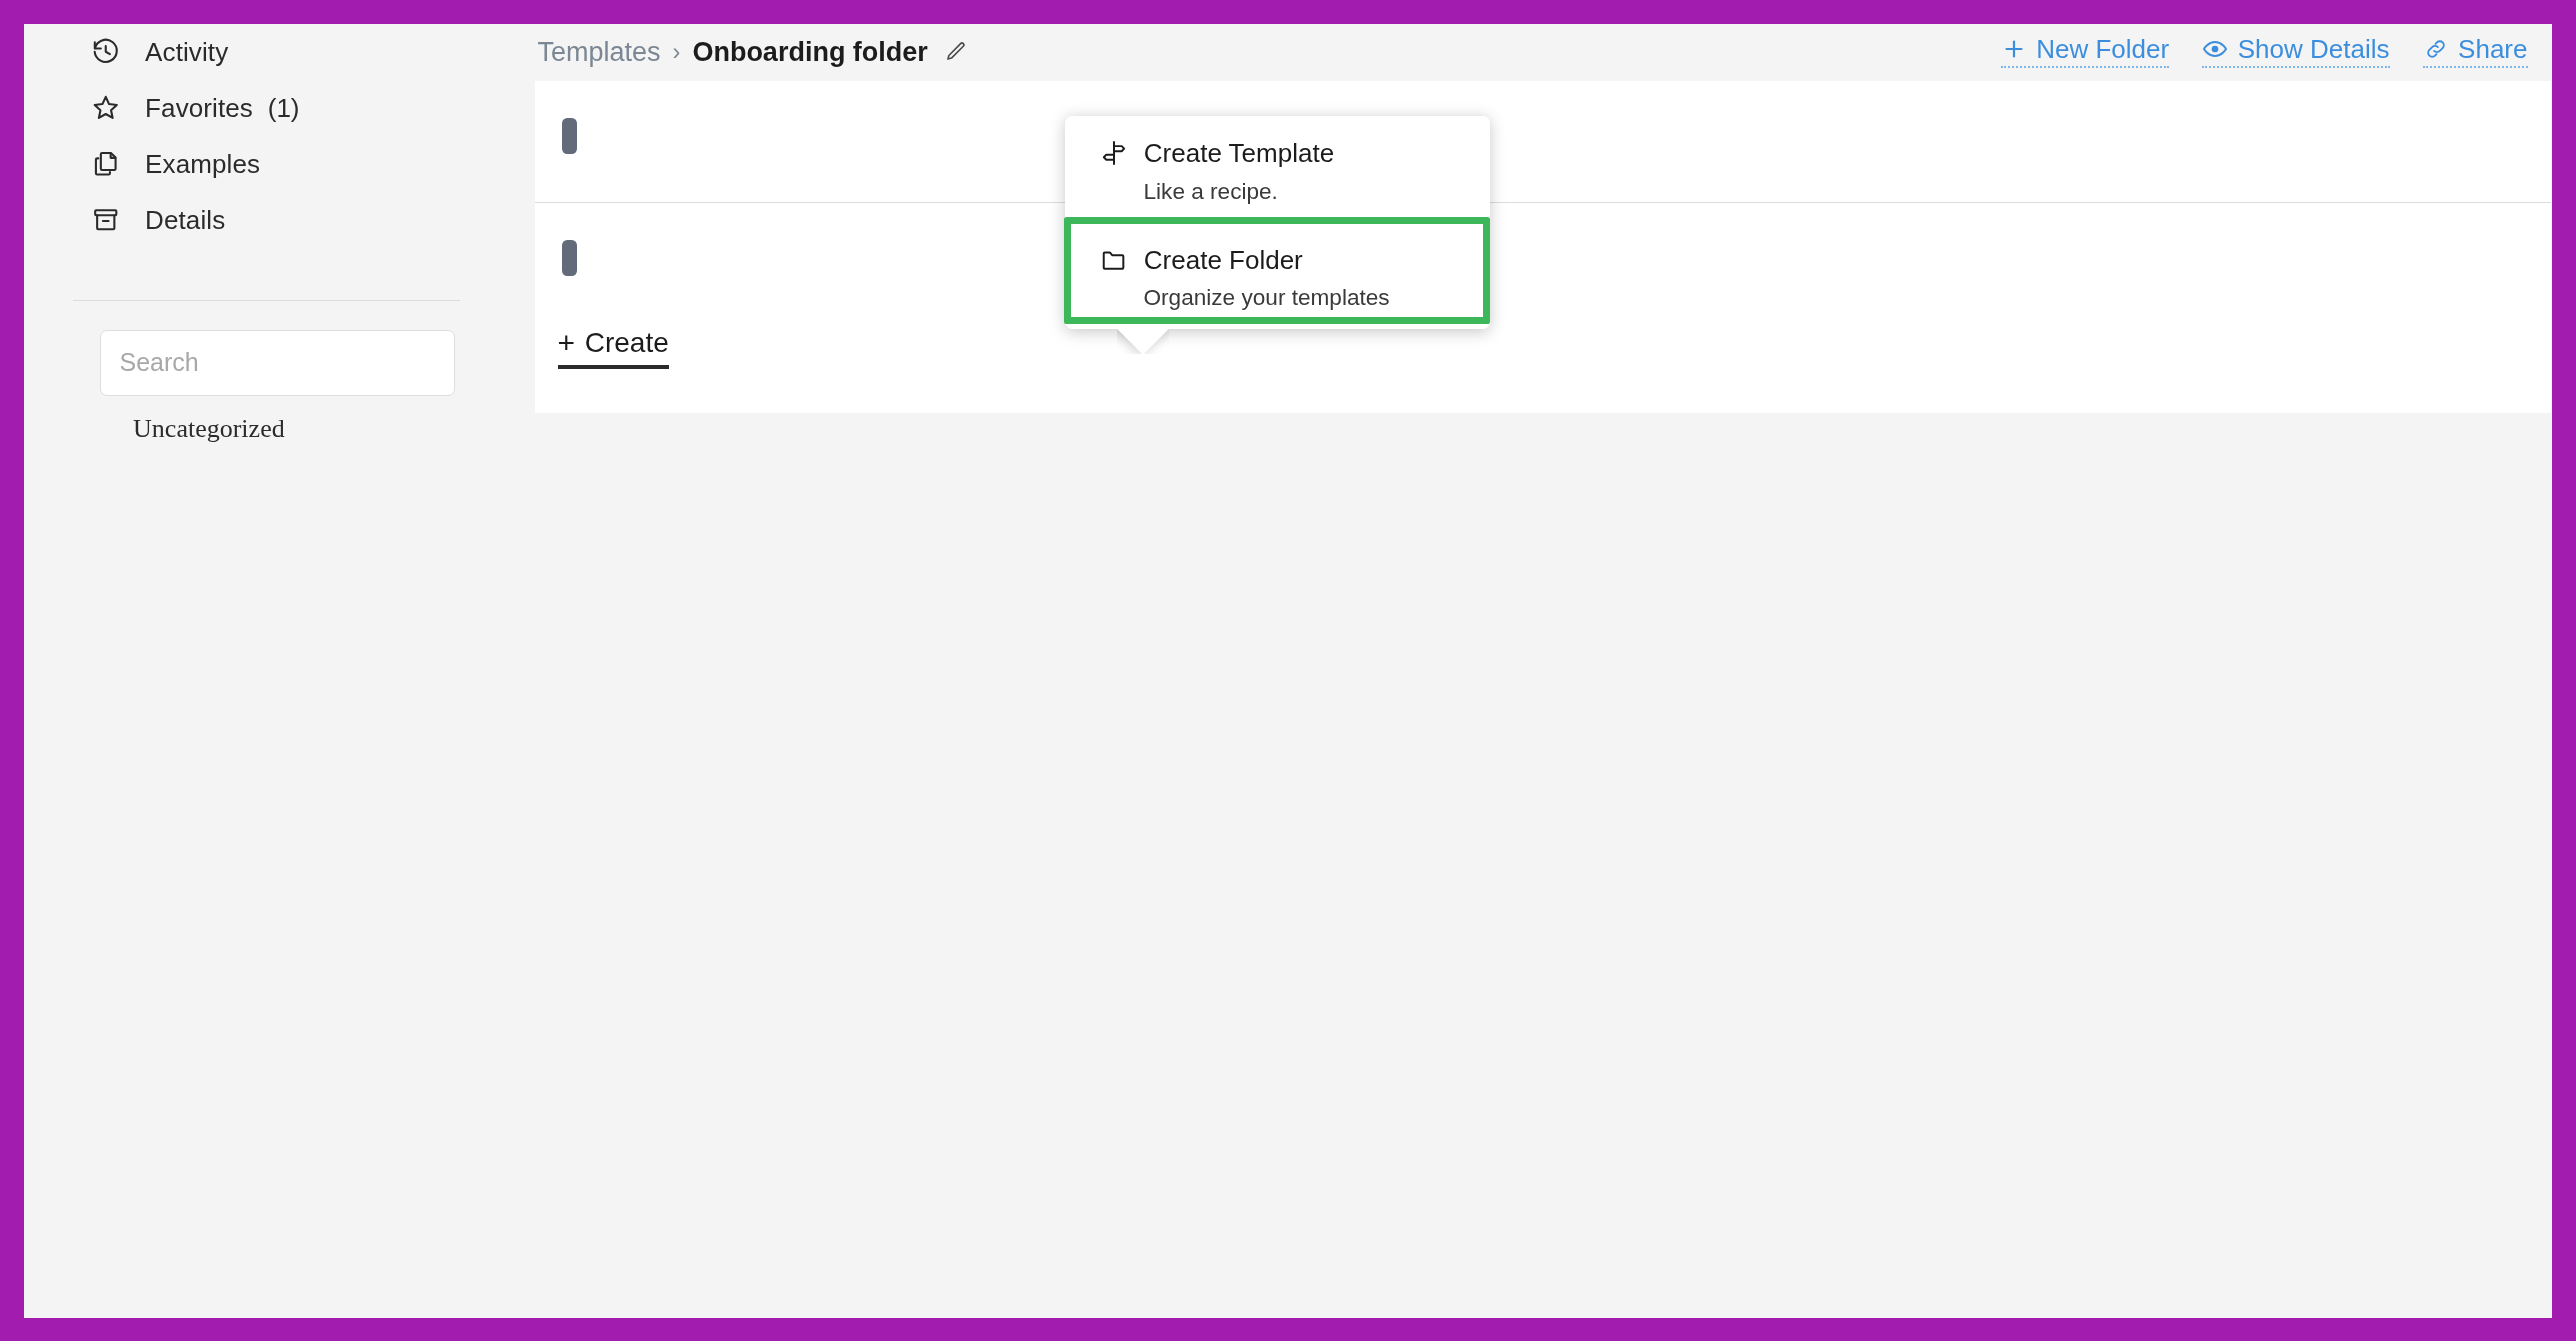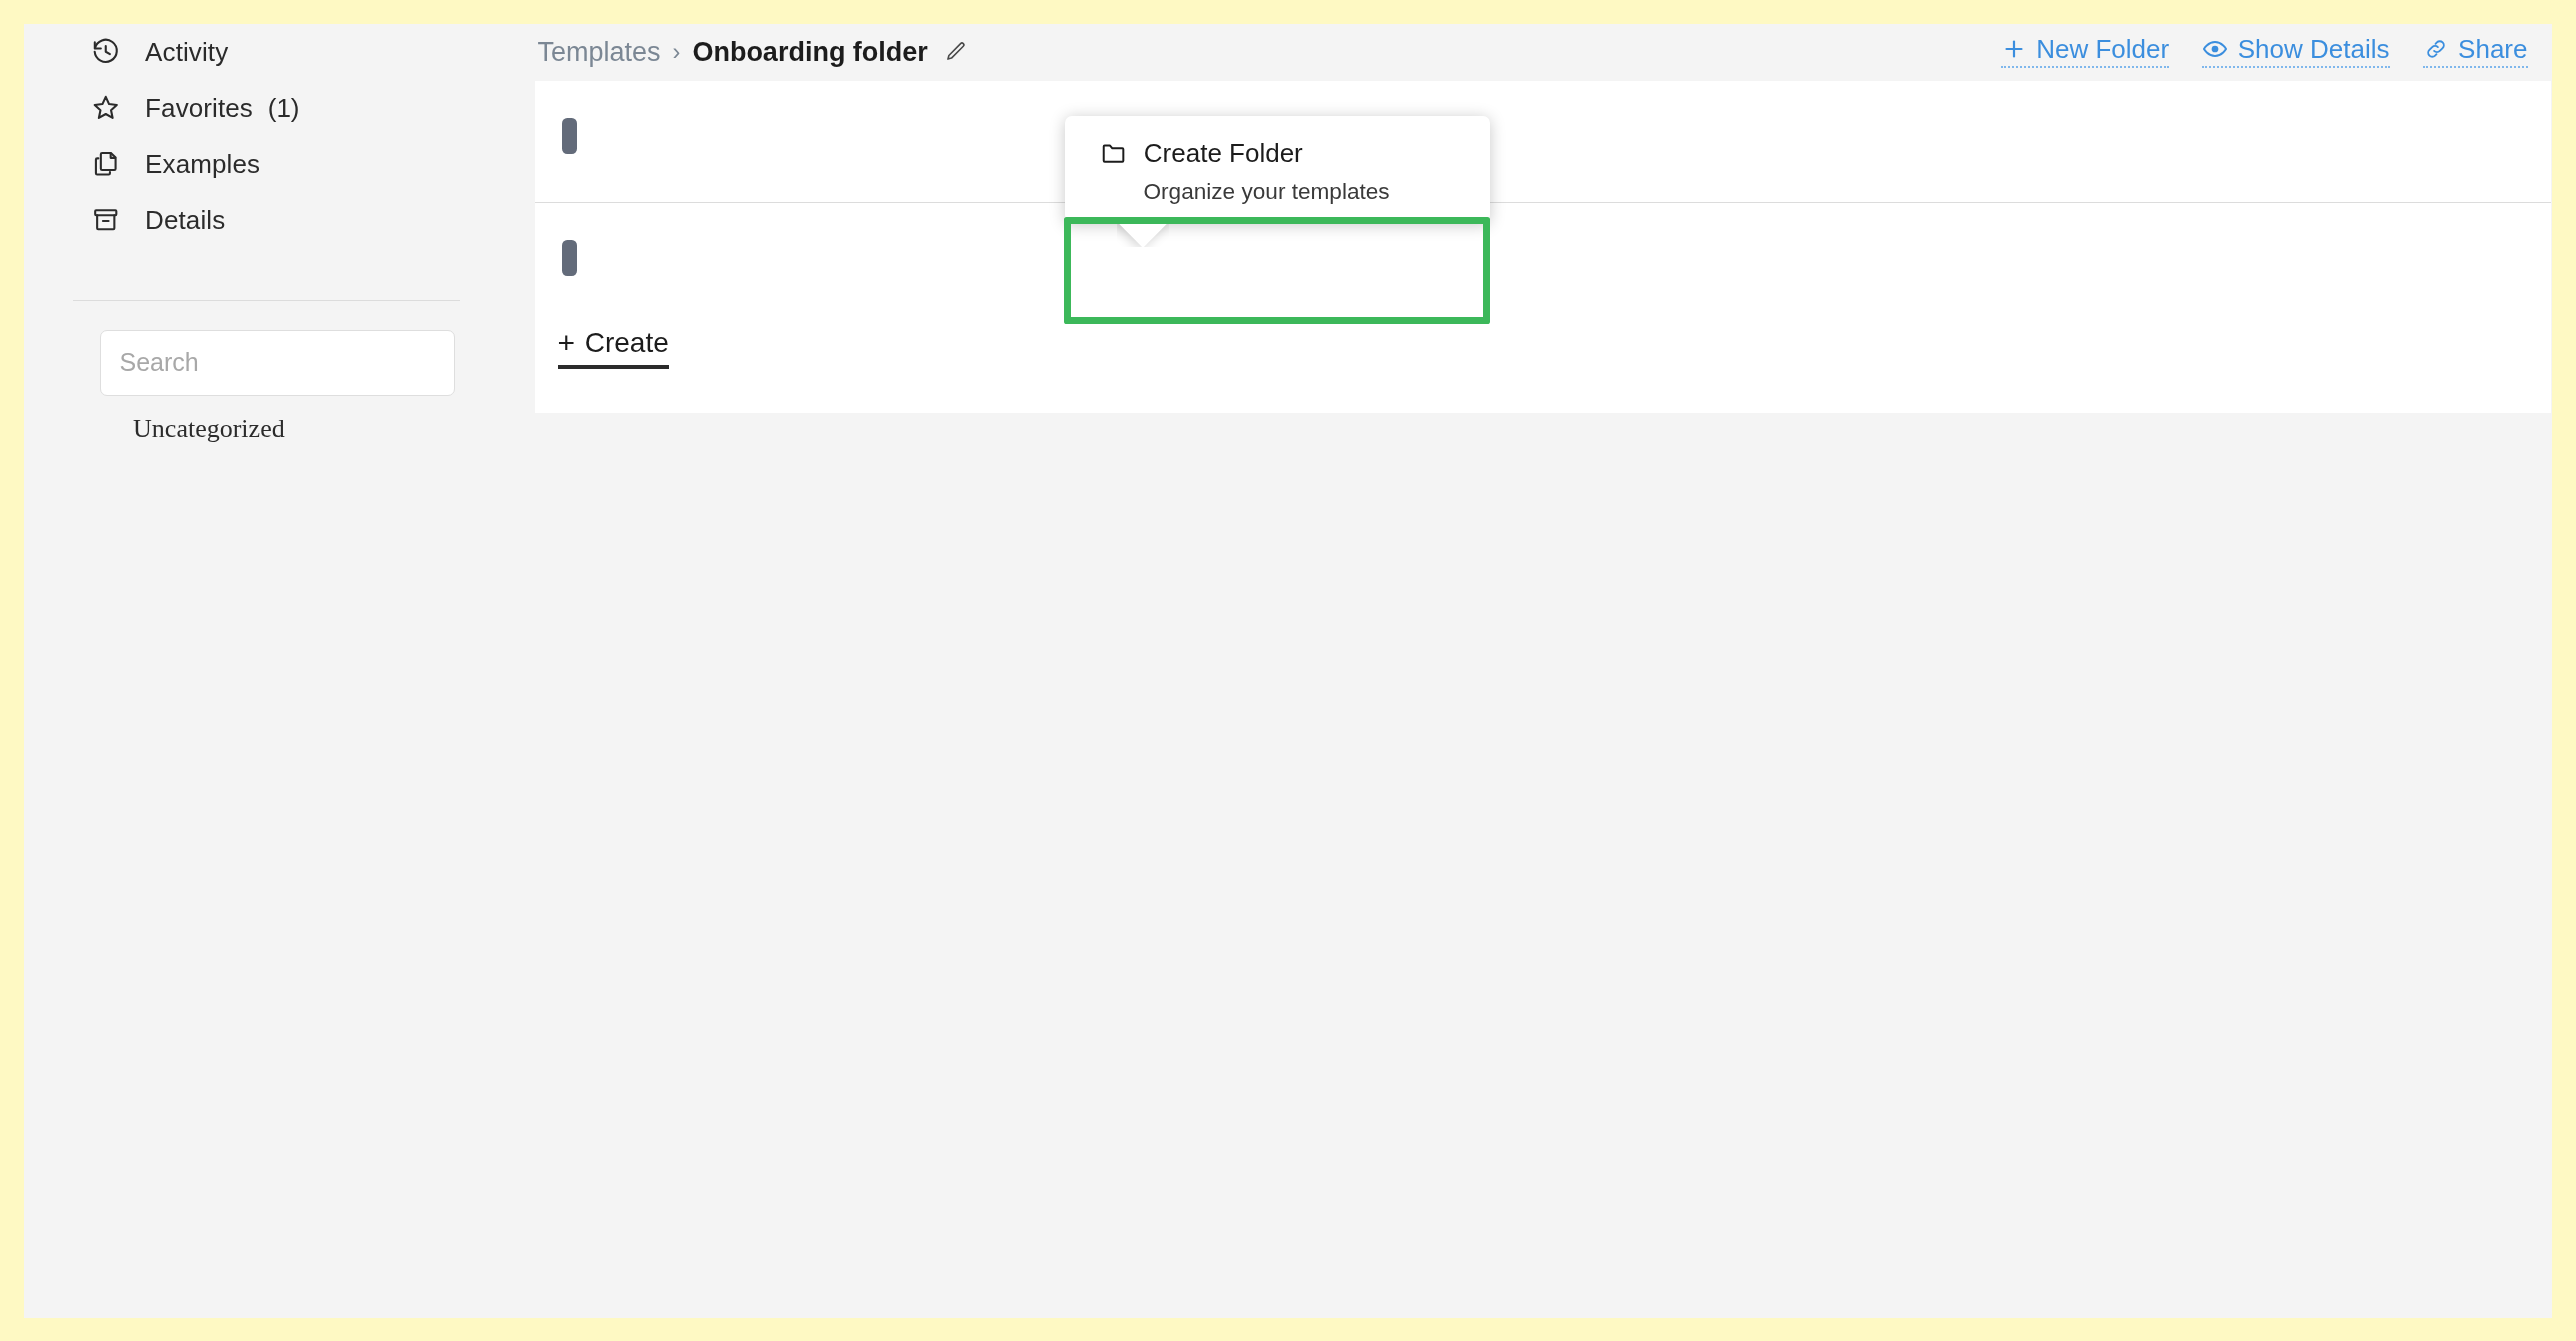--- a/index.html
+++ b/index.html
@@ -9,21 +9,21 @@
     padding: 0;
     background: #ffffff;
     font-family: "Liberation Sans", sans-serif;
     -webkit-font-smoothing: antialiased;
   }
   #root {
     position: relative;
     width: 2576px;
     height: 1342px;
     overflow: hidden;
-    background: #fef9c3;
+    background: #a21caf;
   }
 
   
   .app {
     position: absolute;
     left: 23.5px;
     top: 23.5px;
     width: 2528px;
     height: 1294px;
     background: #f4f4f4;
@@ -483,20 +483,33 @@
           <div class="create-btn">
             <span class="create-plus">+</span>
             <span class="create-label">Create</span>
           </div>
         </div>
 
       </div>
 
       <div class="popup">
 
+        <div class="popup-item">
+          <div class="popup-item-head">
+            <span class="popup-item-icon">
+              <svg width="28" height="28" viewBox="0 0 24 24" fill="none" stroke="currentColor" stroke-width="1.7" stroke-linecap="round" stroke-linejoin="round">
+                <line x1="12" y1="2.6" x2="12" y2="21.4"></line>
+                <path d="M12 6.1h6.6l2.1 2.2-2.1 2.2H12"></path>
+                <path d="M12 13.4H5.4l-2.1 2.2 2.1 2.2H12"></path>
+              </svg>
+            </span>
+            <span class="popup-item-title">Create Template</span>
+          </div>
+          <div class="popup-item-sub">Like a recipe.</div>
+        </div>
 
         <div class="popup-item">
           <div class="popup-item-head">
             <span class="popup-item-icon">
               <svg width="28" height="28" viewBox="0 0 24 24" fill="none" stroke="currentColor" stroke-width="1.7" stroke-linecap="round" stroke-linejoin="round">
                 <path d="M3.2 18.6V6.4a0.8 0.8 0 0 1 0.8-0.8h4.6l2 2.4h8.6a0.8 0.8 0 0 1 0.8 0.8v9.8a0.8 0.8 0 0 1-0.8 0.8H4a0.8 0.8 0 0 1-0.8-0.8z"></path>
               </svg>
             </span>
             <span class="popup-item-title">Create Folder</span>
           </div>

